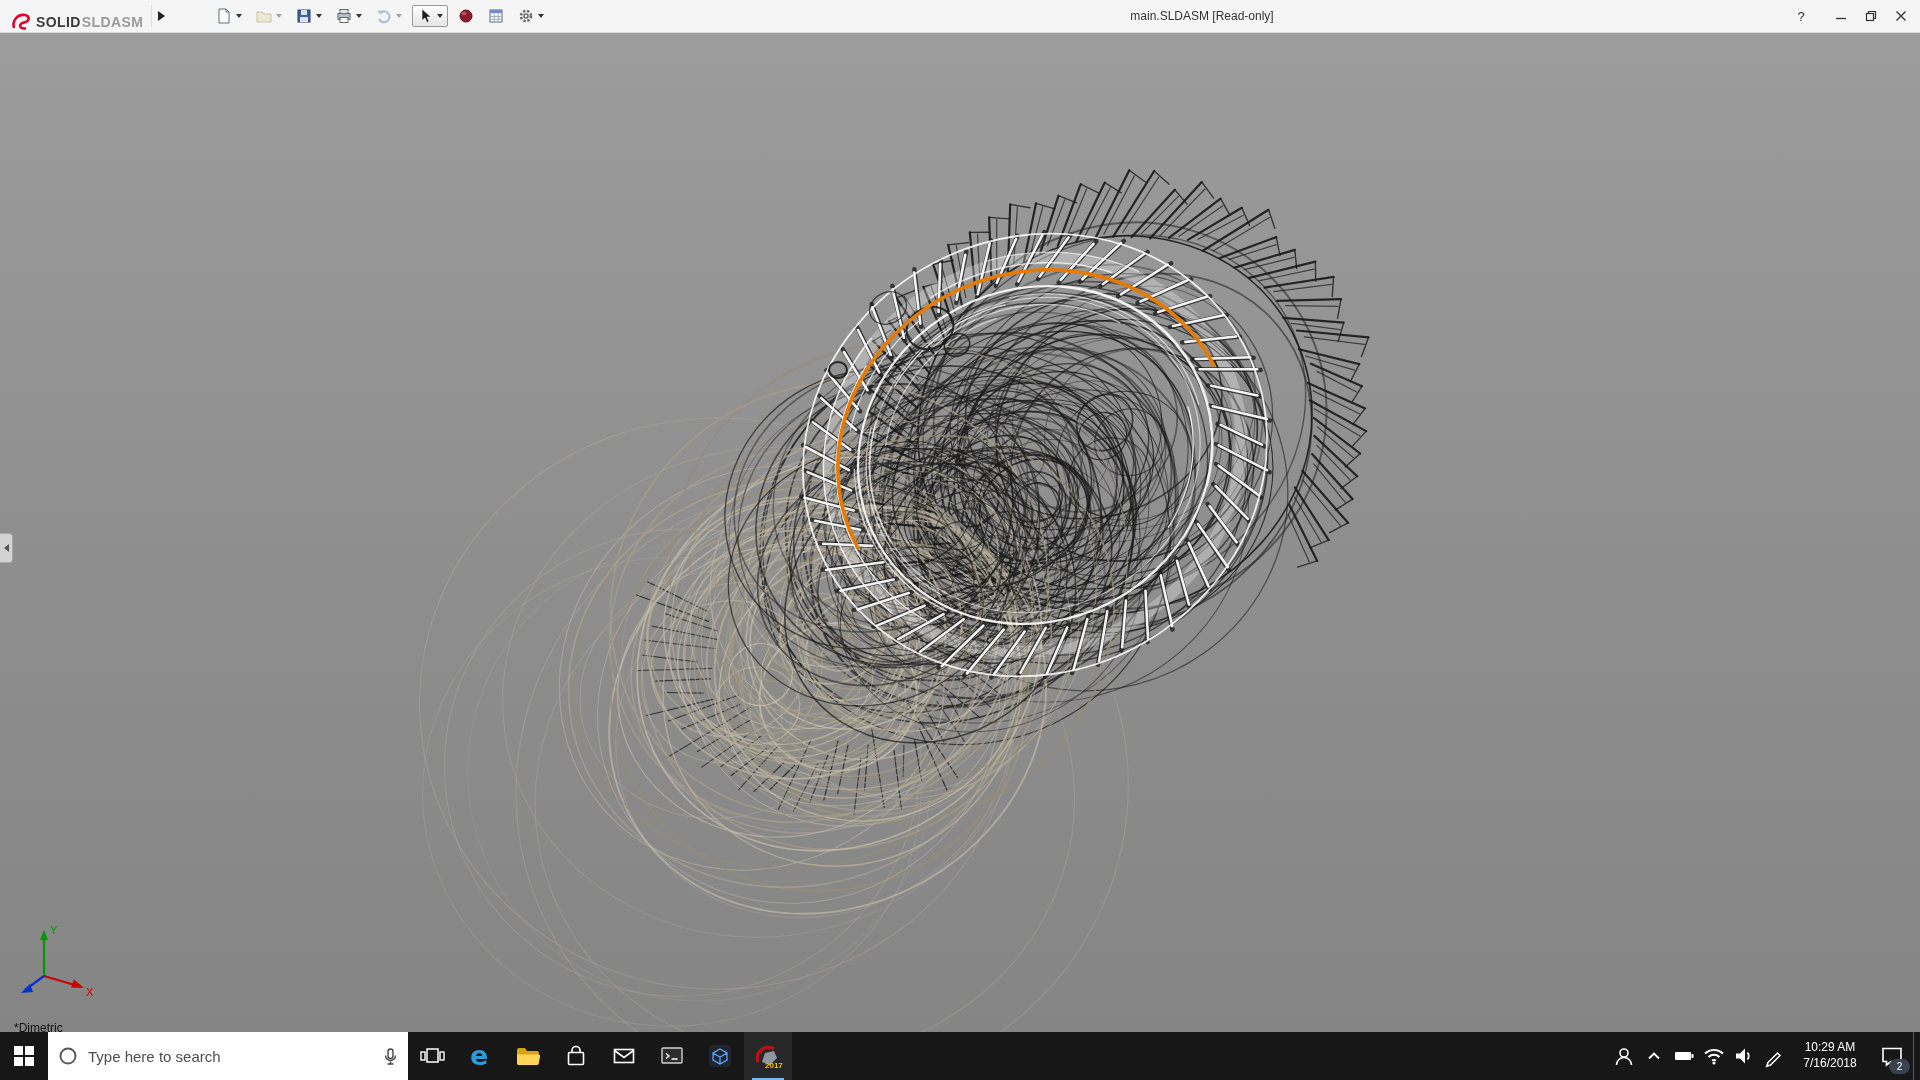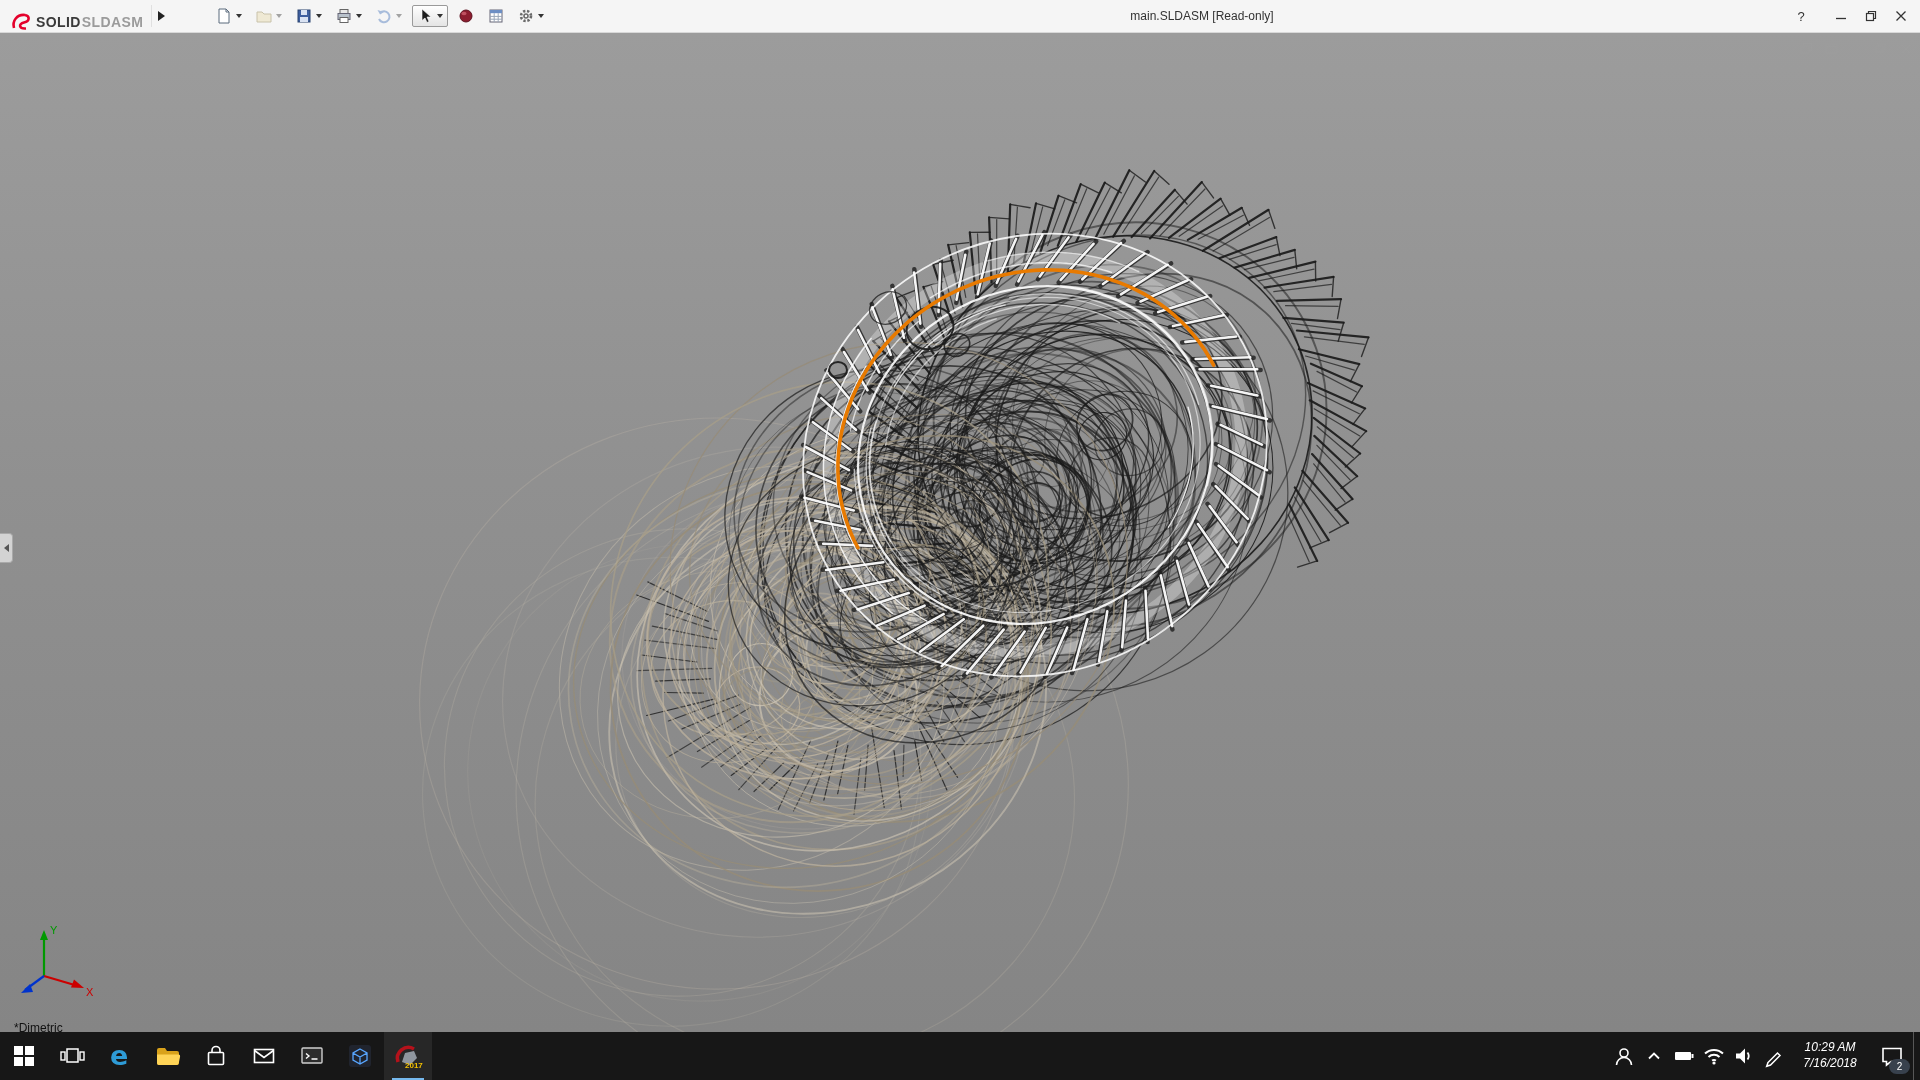--- a/index.html
+++ b/index.html
@@ -36,21 +36,21 @@
   
   .taskbar{position:absolute;left:0;bottom:0;width:1920px;height:48px;background:#171717;display:flex;align-items:stretch;z-index:40;}
   .tb-btn{width:48px;display:flex;align-items:center;justify-content:center;cursor:pointer;position:relative;}
   .searchbox{width:342px;background:#ffffff;display:flex;align-items:center;gap:8px;padding:0 8px 0 10px;cursor:text;}
   .searchbox input{flex:1;border:none;outline:none;background:transparent;font-size:15px;color:#222;font-family:"Liberation Sans",sans-serif;}
   .searchbox input::placeholder{color:#4d4d4d;opacity:1;}
   .running-indicator{position:absolute;bottom:0;left:8px;right:8px;height:2px;background:#76b9ed;}
   .sw-btn{background:rgba(255,255,255,.07);}
   .tb-right{margin-left:auto;display:flex;align-items:stretch;}
   .tray-btn{width:30px;display:flex;align-items:center;justify-content:center;cursor:pointer;}
-  .clock{width:82px;display:flex;flex-direction:column;align-items:center;justify-content:center;color:#fff;font-size:12px;line-height:1.3;cursor:pointer;font-style:italic;}
+  .clock{width:82px;display:flex;flex-direction:column;align-items:center;justify-content:center;color:#fff;font-size:12px;line-height:1.3;cursor:pointer;}
   .action-center{width:42px;position:relative;display:flex;align-items:center;justify-content:center;cursor:pointer;}
   .badge{position:absolute;right:3px;bottom:6px;min-width:15px;height:15px;border-radius:8px;background:#38414d;color:#fff;font-size:10px;display:flex;align-items:center;justify-content:center;padding:0 3px;}
   .show-desktop{width:6px;border-left:1px solid rgba(255,255,255,.28);cursor:pointer;}
 </style>
 </head>
 <body>
 
 <div id="screen">
 
   <header class="titlebar">
@@ -773,20 +773,30 @@
   <footer class="taskbar">
     <div class="tb-btn">
       <svg width="26" height="26" viewBox="0 0 26 26">
         <rect x="3" y="3" width="9" height="9" fill="#fff"></rect>
           <rect x="14" y="3" width="9" height="9" fill="#fff"></rect>
         <rect x="3" y="14" width="9" height="9" fill="#fff"></rect>
           <rect x="14" y="14" width="9" height="9" fill="#fff"></rect>
       </svg>
     </div>
 
+    <div class="searchbox">
+      <svg width="20" height="20" viewBox="0 0 20 20">
+        <circle cx="10" cy="10" r="7.5" fill="none" stroke="#555" stroke-width="1.9"></circle>
+      </svg>
+      <input type="text" placeholder="Type here to search" style="">
+      <svg width="19" height="19" viewBox="0 0 19 19">
+        <rect x="7" y="2" width="5" height="9.5" rx="2.5" fill="none" stroke="#444" stroke-width="1.4"></rect>
+        <path d="M4.5 8.5 a5 5 0 0 0 10 0 M9.5 14.5 v2.5 M6.5 17 h6" fill="none" stroke="#444" stroke-width="1.4"></path>
+      </svg>
+    </div>
 
     <div class="tb-btn">
       <svg width="28" height="28" viewBox="0 0 28 28">
         <rect x="3" y="10" width="4" height="8" fill="none" stroke="#fff" stroke-width="1.4"></rect>
         <rect x="9" y="7" width="11" height="13" fill="none" stroke="#fff" stroke-width="1.5"></rect>
         <rect x="22" y="10" width="4" height="8" fill="none" stroke="#fff" stroke-width="1.4"></rect>
       </svg>
     </div>
 
     <div class="tb-btn">

